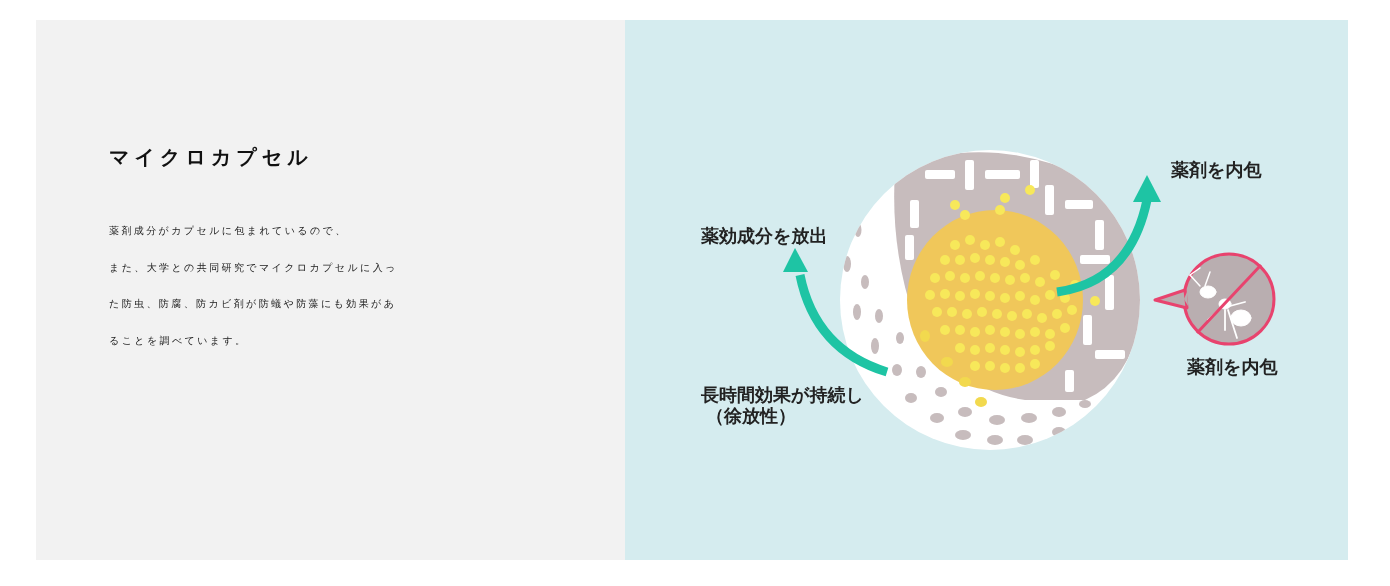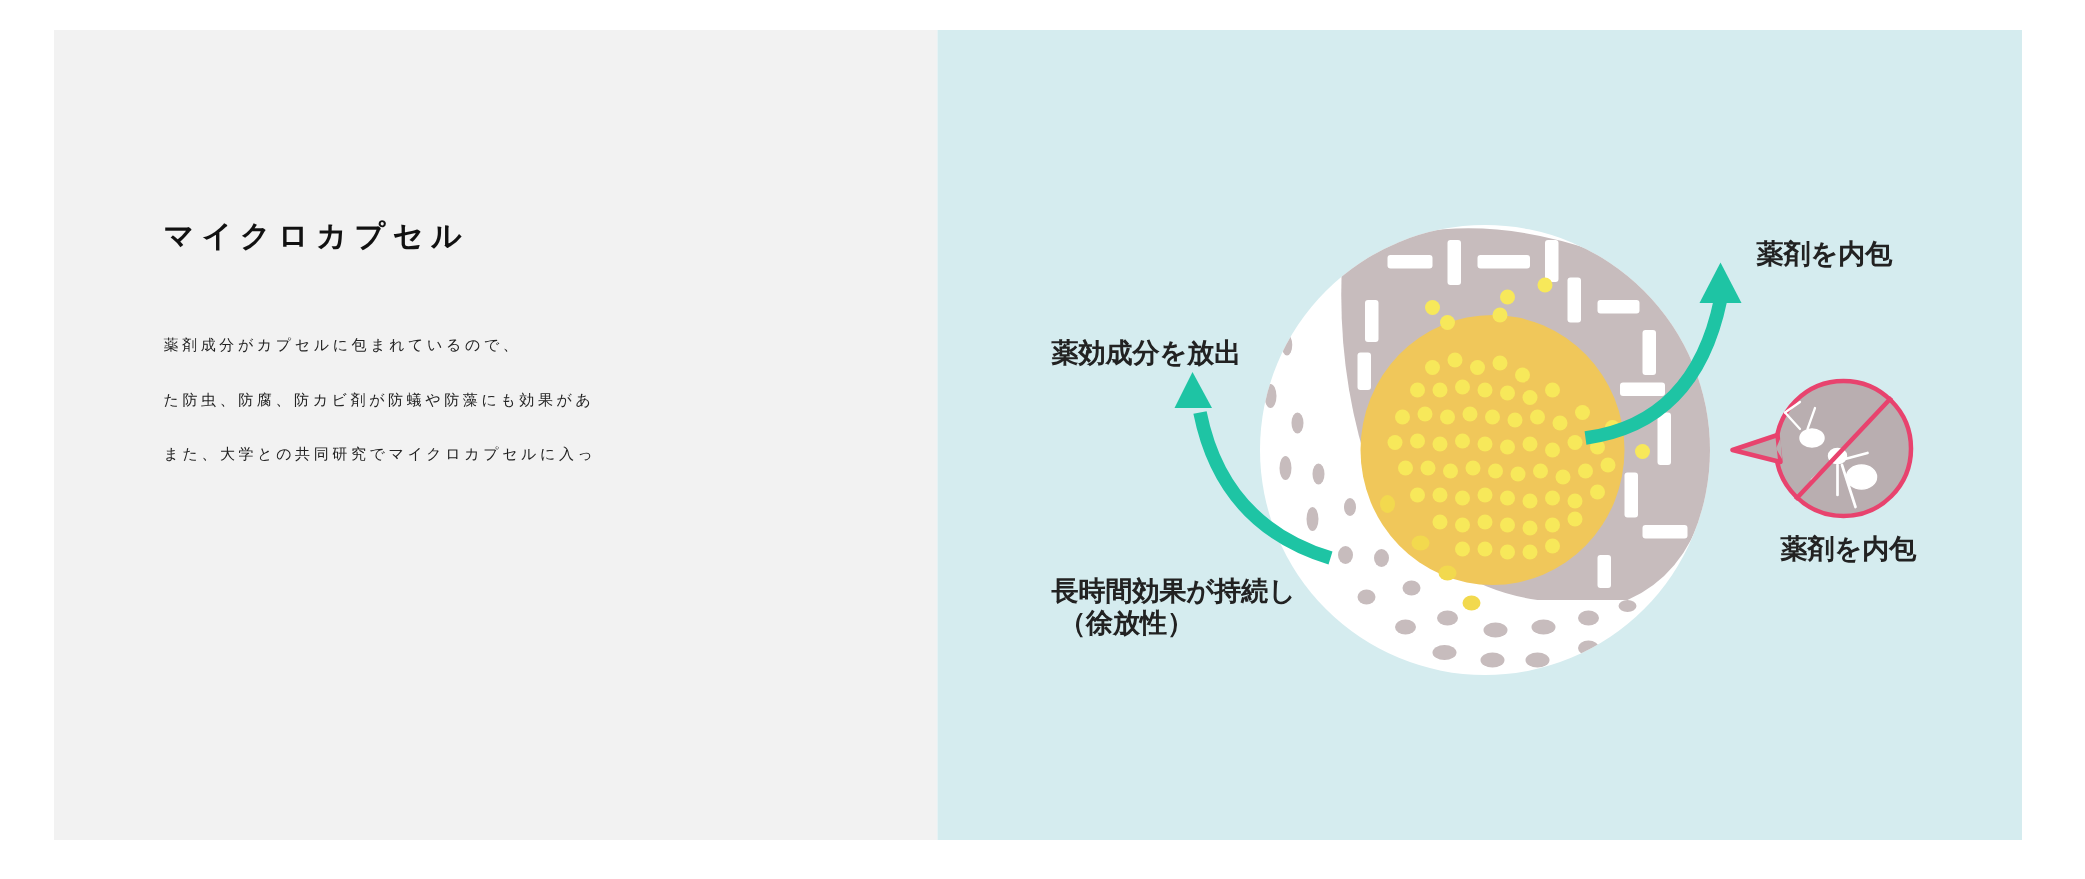--- a/index.html
+++ b/index.html
@@ -14,22 +14,23 @@
   svg.diagram { position:absolute; left:0; top:0; }
 </style>
 </head>
 <body>
 
 <div class="section">
   <div class="text-panel">
     <h2 class="heading">マイクロカプセル</h2>
     <p class="body-text">
       <span>薬剤成分がカプセルに包まれているので、</span>
+      <span>また、大学との共同研究でマイクロカプセルに入っ</span>
       <span>た防虫、防腐、防カビ剤が防蟻や防藻にも効果があ</span>
-      <span>また、大学との共同研究でマイクロカプセルに入っ</span>
+      <span>ることを調べています。</span>
     </p>
   </div>
 
   <div class="figure-panel">
     <svg class="diagram" width="723" height="540" viewBox="0 0 723 540">
       <defs>
         <clipPath id="capsClip">
             <ellipse cx="365" cy="280" rx="150" ry="150"></ellipse>
           </clipPath>
       </defs>

